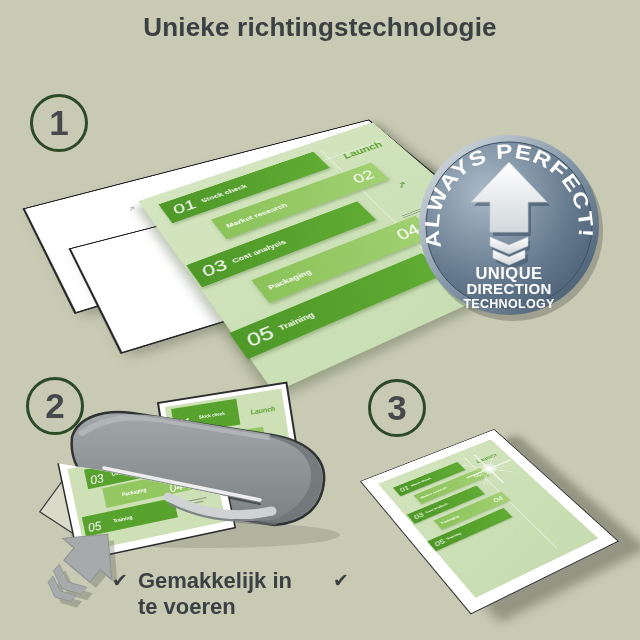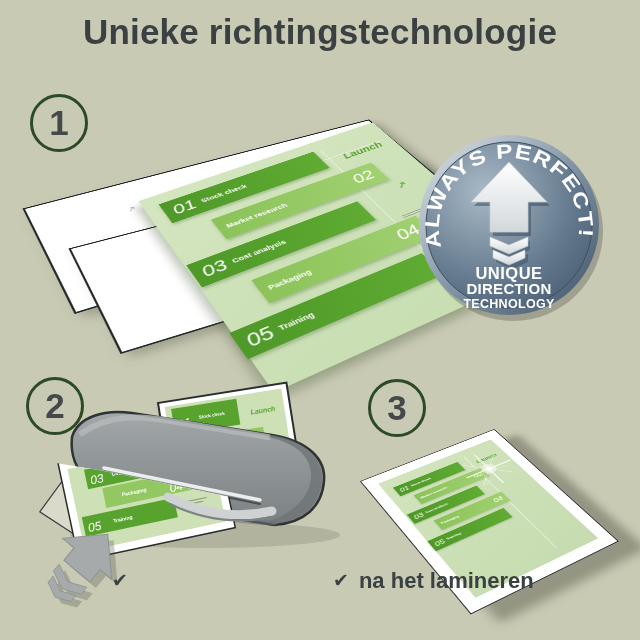--- a/index.html
+++ b/index.html
@@ -3,21 +3,21 @@
 <meta charset="utf-8">
 <style>
   html,body{margin:0;padding:0;}
   body{
     width:640px;height:640px;position:relative;overflow:hidden;
     background:#c9cab4;
     font-family:"Liberation Sans","DejaVu Sans",sans-serif;
   }
   .title{
     position:absolute;left:0;top:12px;width:640px;text-align:center;
-    font-size:35px;font-weight:bold;color:#3b4143;letter-spacing:.2px;
+    font-size:26px;font-weight:bold;color:#3b4143;letter-spacing:.2px;
   }
   
   .step-circle{
     position:absolute;width:52px;height:52px;border:3px solid #2c4a26;border-radius:50%;
     display:flex;align-items:center;justify-content:center;
     font-size:35px;font-weight:bold;color:#45494b;background:transparent;z-index:6;
   }
   #c1{left:30px;top:94px;} #c2{left:26px;top:377px;} #c3{left:368px;top:379px;}
 
   
@@ -295,19 +295,22 @@
         <line x1="6" y1="20" x2="50" y2="36" stroke-width=".6" opacity=".5"></line>
       </g>
       <circle cx="28" cy="28" r="8" fill="rgba(255,255,255,.45)"></circle>
       <circle cx="28" cy="28" r="3.5" fill="#ffffff"></circle>
     </svg>
   </div>
 </div>
 
 <div class="checklist-item" id="chk1">
   <span class="check-mark">✔</span>
+  <div class="check-text">
+    <div>Gemakkelijk in</div>
+    <div>te voeren</div>
+  </div>
 </div>
 <div class="checklist-item" id="chk2">
   <span class="check-mark">✔</span>
   <div class="check-text">
-    <div>na het lamineren</div>
   </div>
 </div>
 
 </body></html>

